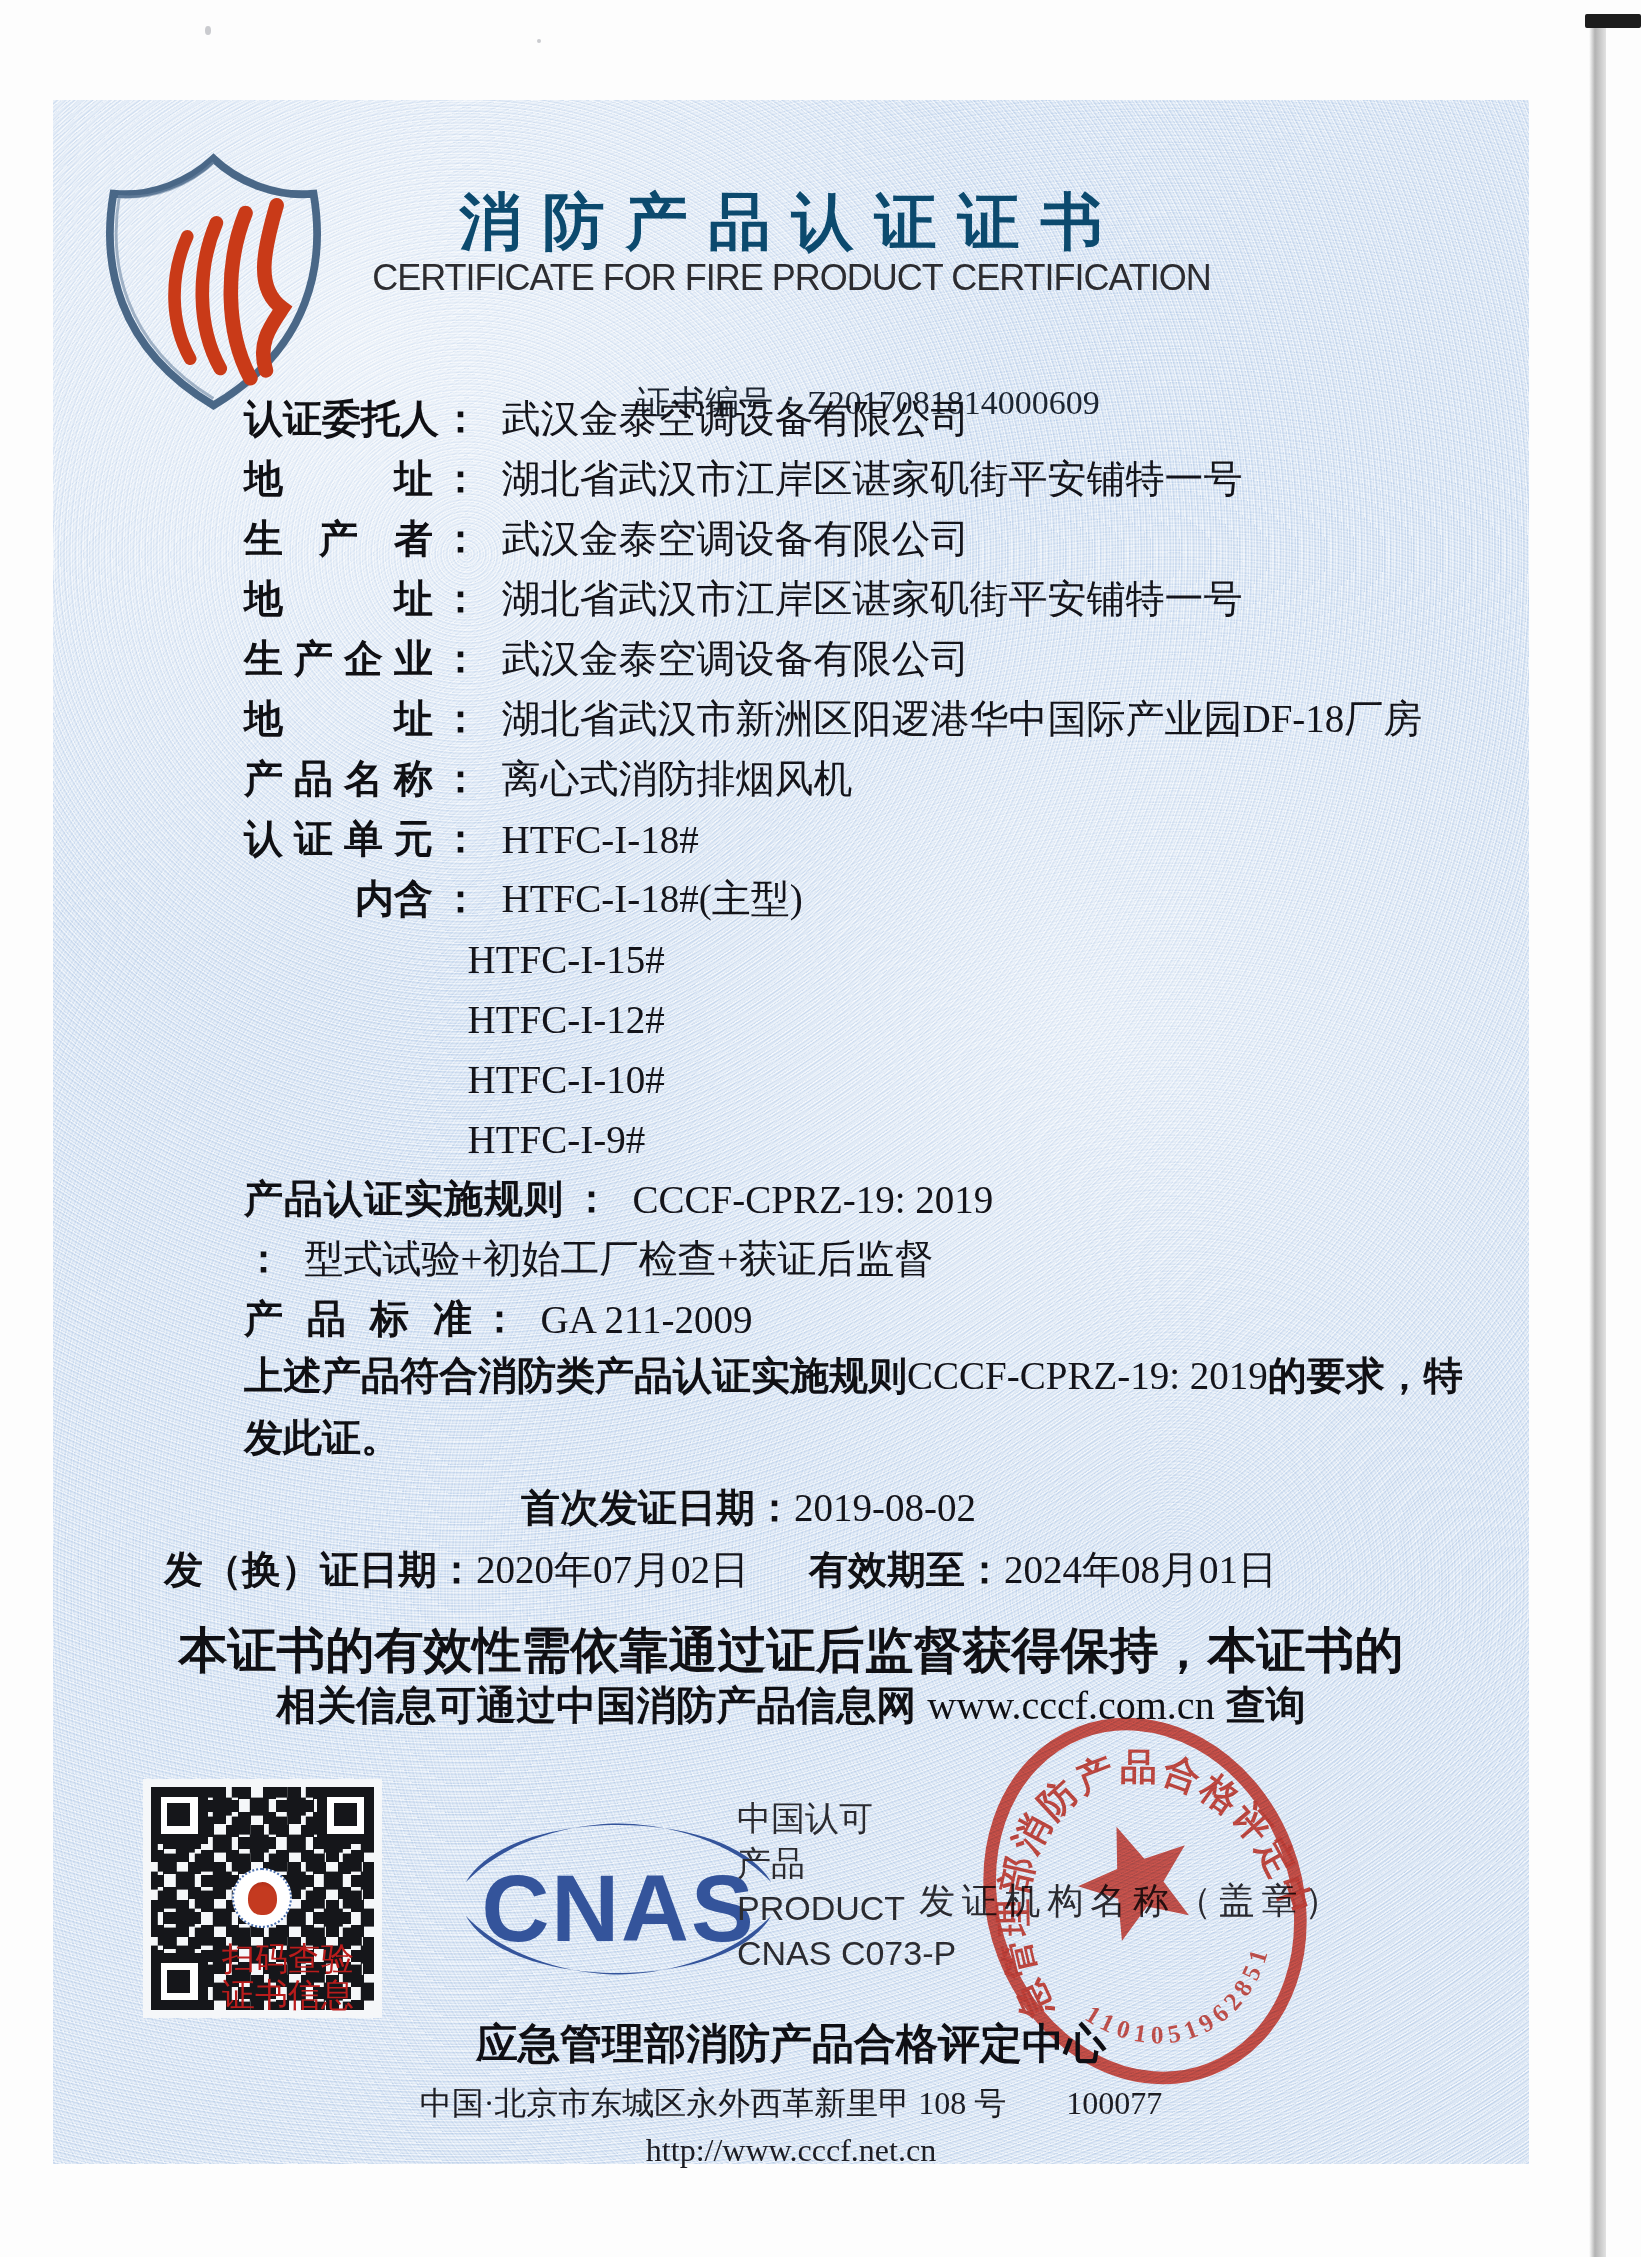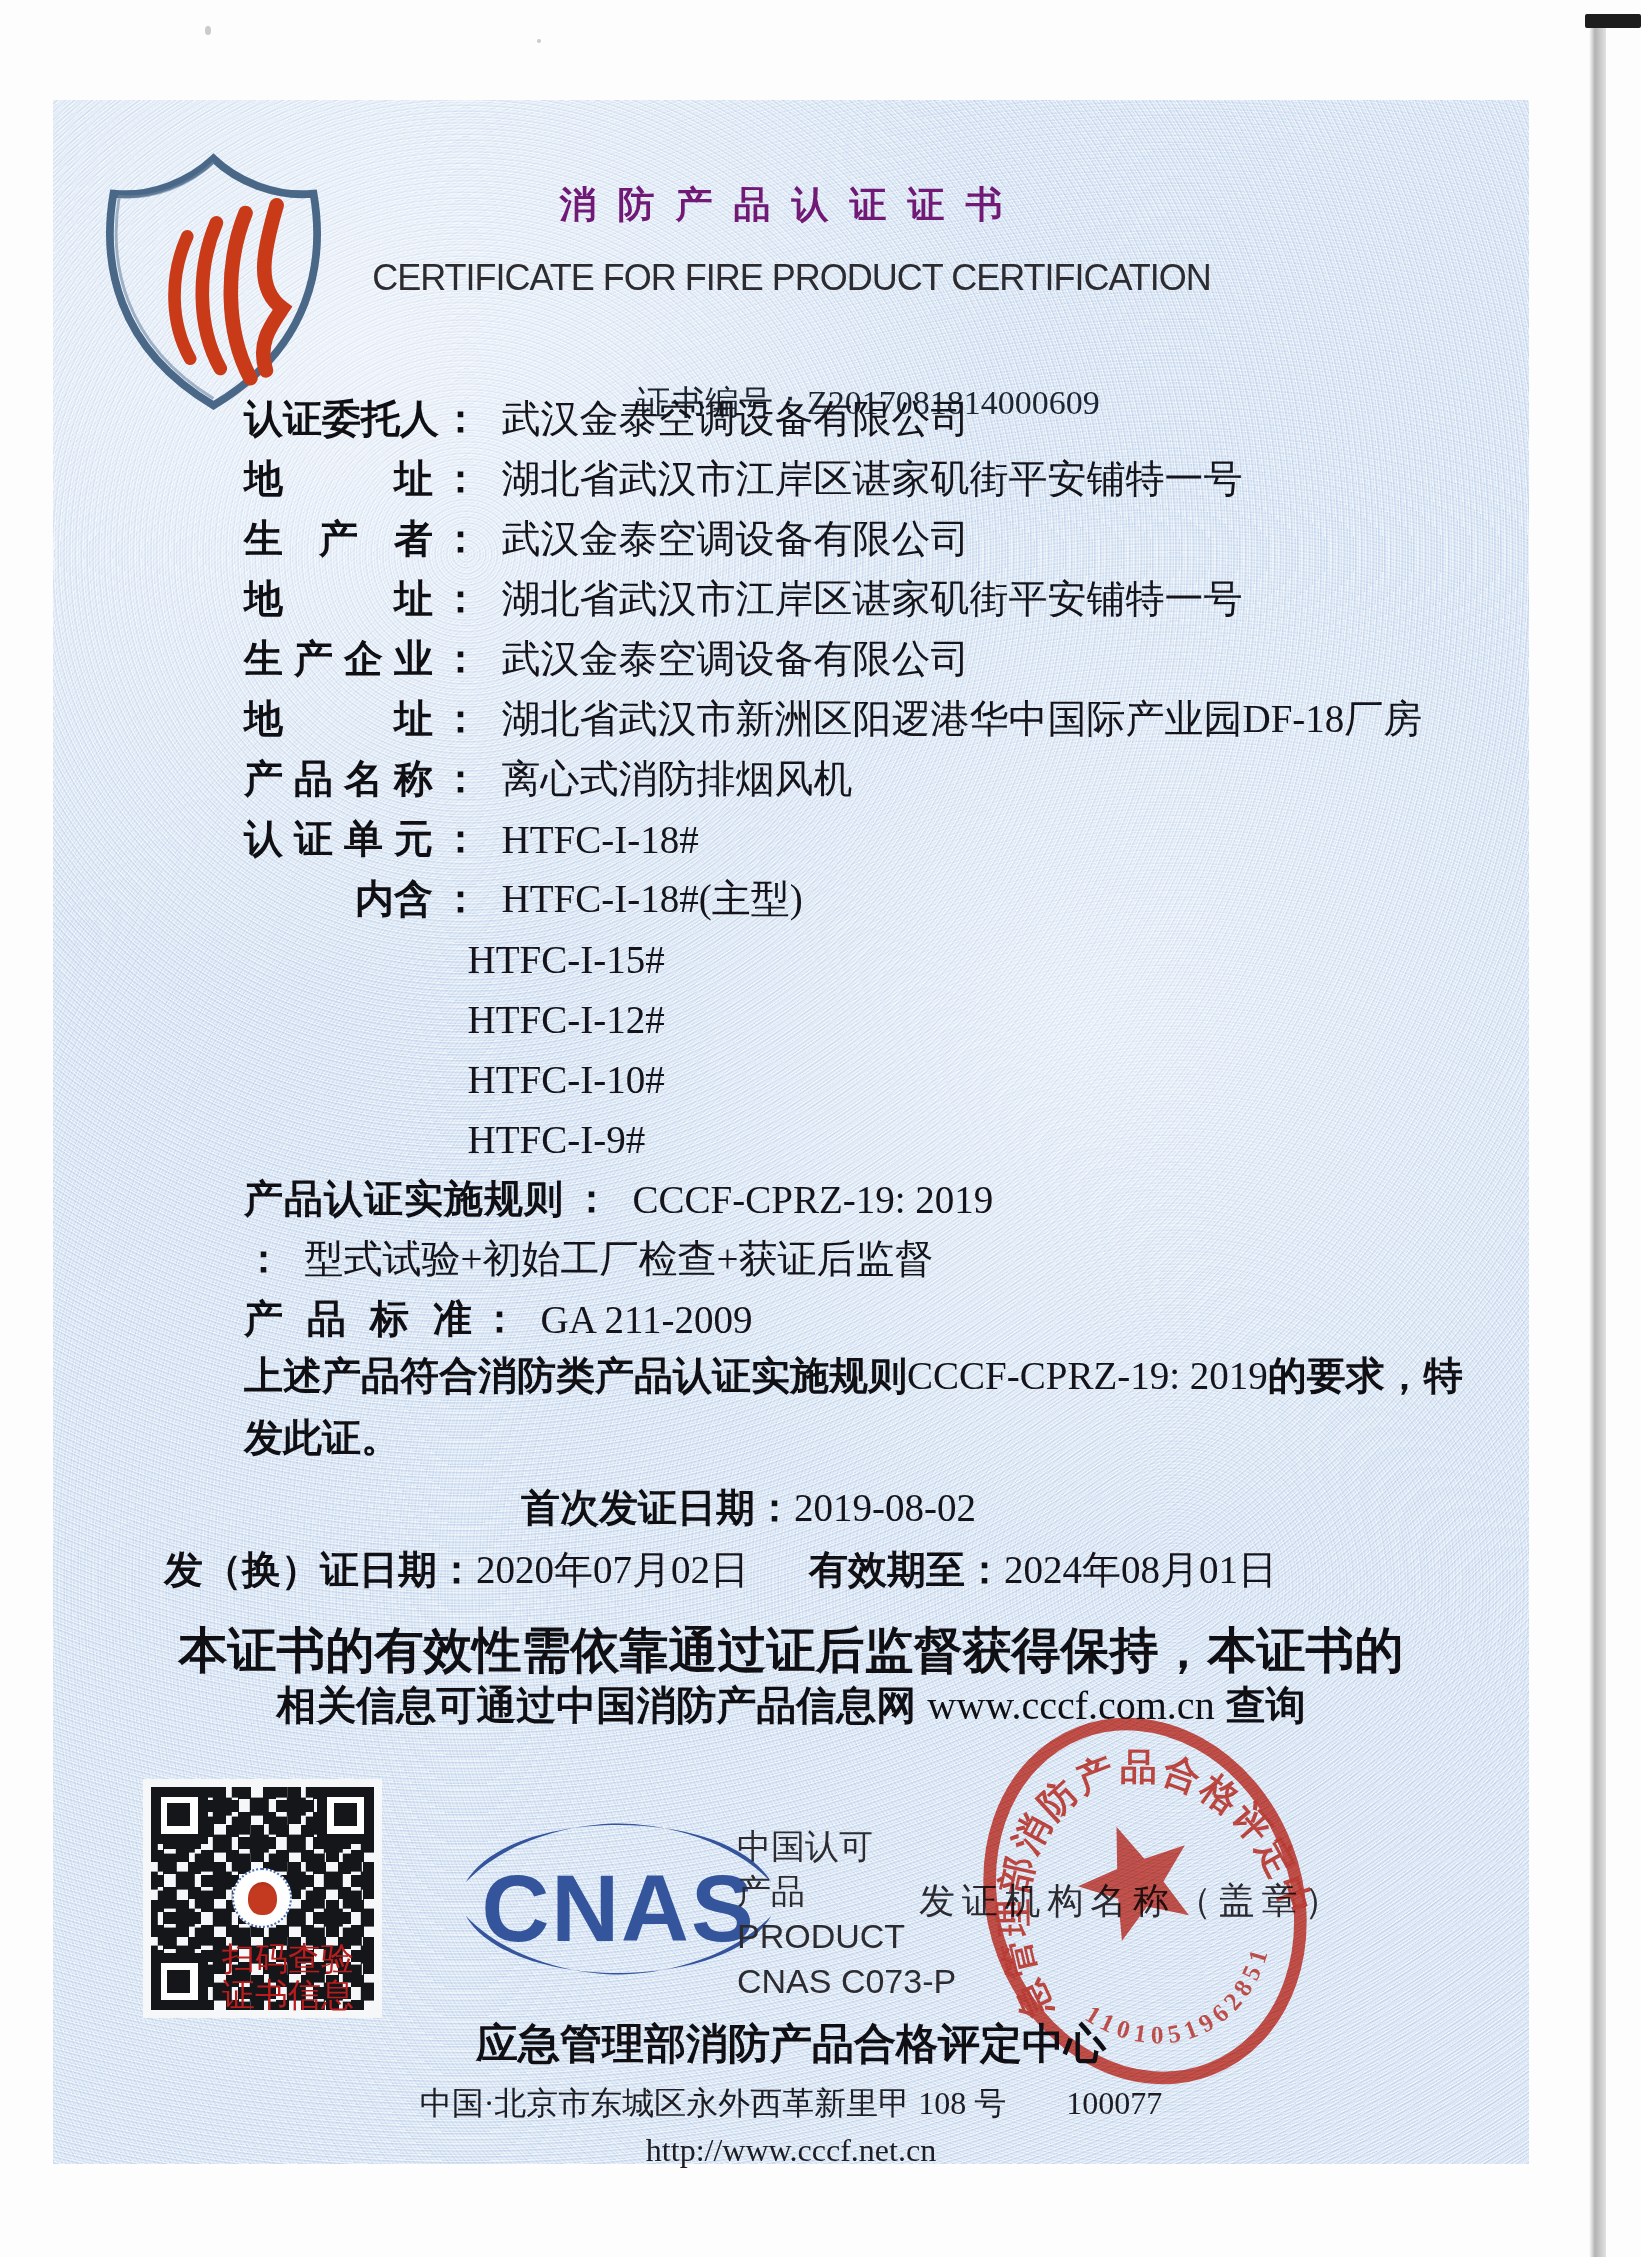--- a/index.html
+++ b/index.html
@@ -21,21 +21,21 @@
     background-color:#dbe7f5;
     background-image:
       radial-gradient(circle at 20% 12%, rgba(255,255,255,.5), rgba(255,255,255,0) 30%),
       radial-gradient(circle at 70% 45%, rgba(255,255,255,.35), rgba(255,255,255,0) 35%),
       repeating-radial-gradient(circle at 28% 22%, rgba(255,255,255,.45) 0 1px, rgba(133,167,214,.24) 1.9px, rgba(255,255,255,.35) 3.9px, rgba(133,167,214,.16) 5.8px),
       repeating-radial-gradient(circle at 76% 72%, rgba(255,255,255,.40) 0 1px, rgba(133,167,214,.20) 1.9px, rgba(255,255,255,.30) 3.9px, rgba(133,167,214,.14) 6.8px);
   }
   
   .logo{position:absolute;left:92px;top:147px;width:243px;height:272px;}
   .title-cn{position:absolute;left:246px;top:180px;width:1091px;text-align:center;
-    font-size:37px;font-weight:700;letter-spacing:21px;color:#701a75;}
+    font-size:62px;font-weight:700;letter-spacing:21px;color:#0c4a6e;}
   .title-en{position:absolute;left:246px;top:257px;width:1091px;text-align:center;
     font-family:"Liberation Sans",sans-serif;font-size:36px;letter-spacing:-1px;color:#2c2c30;}
   .certno{position:absolute;left:637px;top:380px;font-size:34px;color:#1c2430;}
   
   .rows{position:absolute;left:244px;top:389px;width:1265px;}
   .row{height:60px;display:flex;align-items:center;font-size:39px;gap:8px;}
   .lbl{font-family:"Liberation Sans",sans-serif;font-weight:700;color:#101014;
     width:189px;text-align:justify;text-align-last:justify;display:inline-block;white-space:nowrap;}
   .lbl.auto{width:auto;text-align-last:auto;letter-spacing:1px;}
   .lbl.std{width:228px;}
@@ -69,21 +69,21 @@
   .fp{position:absolute;width:37px;height:37px;border:10.6px solid #15161a;background:#fff;}
   .fp::after{content:"";position:absolute;left:6.8px;top:6.8px;width:23px;height:23px;background:#15161a;}
   .fp.tl{left:7.7px;top:7.7px;} .fp.tr{right:7.7px;top:7.7px;} .fp.bl{left:7.7px;bottom:7.7px;}
   .qr-center{position:absolute;left:89px;top:89px;width:56px;height:56px;border-radius:50%;
     background:#fff;border:2.9px dotted #4a6fae;}
   .qr-center::after{content:"";position:absolute;left:13.5px;top:11.6px;width:29px;height:33px;
     border-radius:50% 50% 45% 45%;background:radial-gradient(circle at 50% 60%, #c43a20 0 60%, #a02614 100%);}
   .qr-caption{position:absolute;left:222px;top:1941px;font-size:33px;line-height:36px;color:#b91c1c;}
   
   .cnas{position:absolute;left:452px;top:1784px;width:333px;height:230px;}
-  .accred{position:absolute;left:737px;top:1796px;font-size:34px;line-height:45px;color:#2b2b30;margin-top:28px;}
+  .accred{position:absolute;left:737px;top:1796px;font-size:34px;line-height:45px;color:#2b2b30;}
   .accred .cn{font-family:"Liberation Sans",sans-serif;}
   .accred .en{font-family:"Liberation Sans",sans-serif;}
   
   .stamp-wrap{position:absolute;left:977px;top:1707px;width:336px;height:388px;
     transform:rotate(-21deg);mix-blend-mode:multiply;opacity:.92;}
   .stamp-overlay{position:absolute;left:919px;top:1877px;font-size:36px;letter-spacing:6.8px;
     color:#2a2a30;font-family:"Liberation Serif",serif;}
   
   .footer-org{position:absolute;left:53px;top:2016px;width:1476px;text-align:center;
     font-size:42px;font-family:"Liberation Sans",sans-serif;font-weight:700;color:#0f0f14;}

